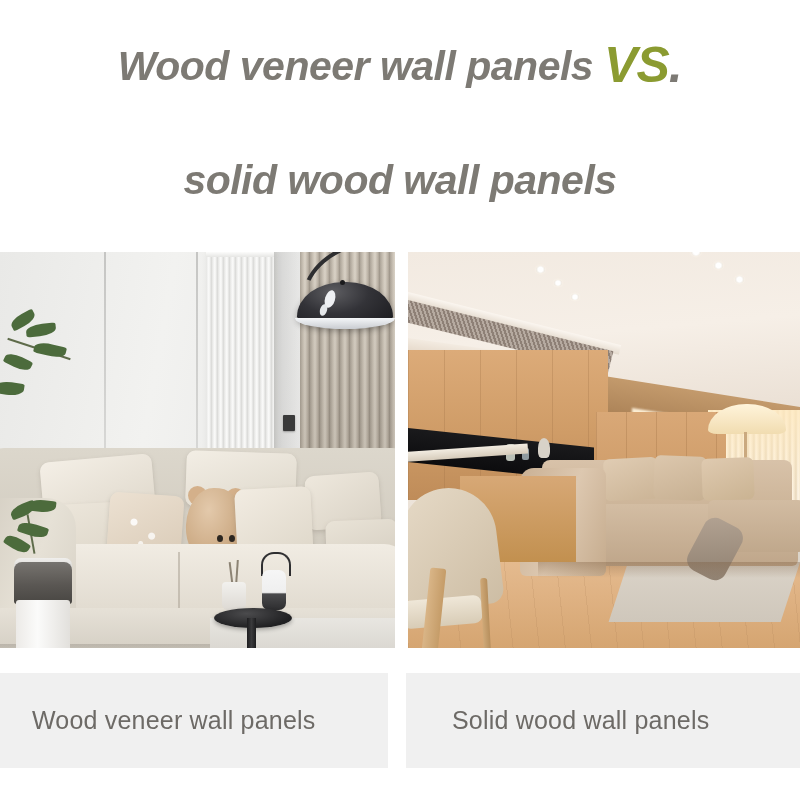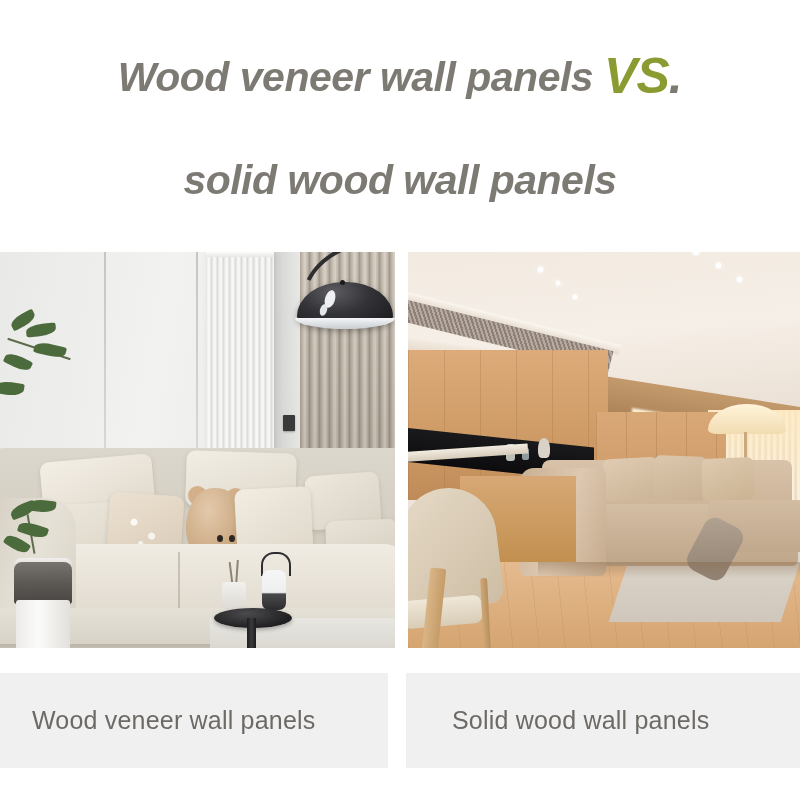--- a/index.html
+++ b/index.html
@@ -39,21 +39,20 @@
     letter-spacing: -0.5px;
     white-space: nowrap;
   }
   .heading-line-1 {
     position: absolute;
     left: 0;
     top: 40px;
     width: 800px;
     font-size: 41px;
     line-height: 50px;
-    margin-top: 11px;
   }
   .heading-line-2 {
     position: absolute;
     left: 0;
     top: 155px;
     width: 800px;
     font-size: 41px;
     line-height: 50px;
   }
   .vs-word {

